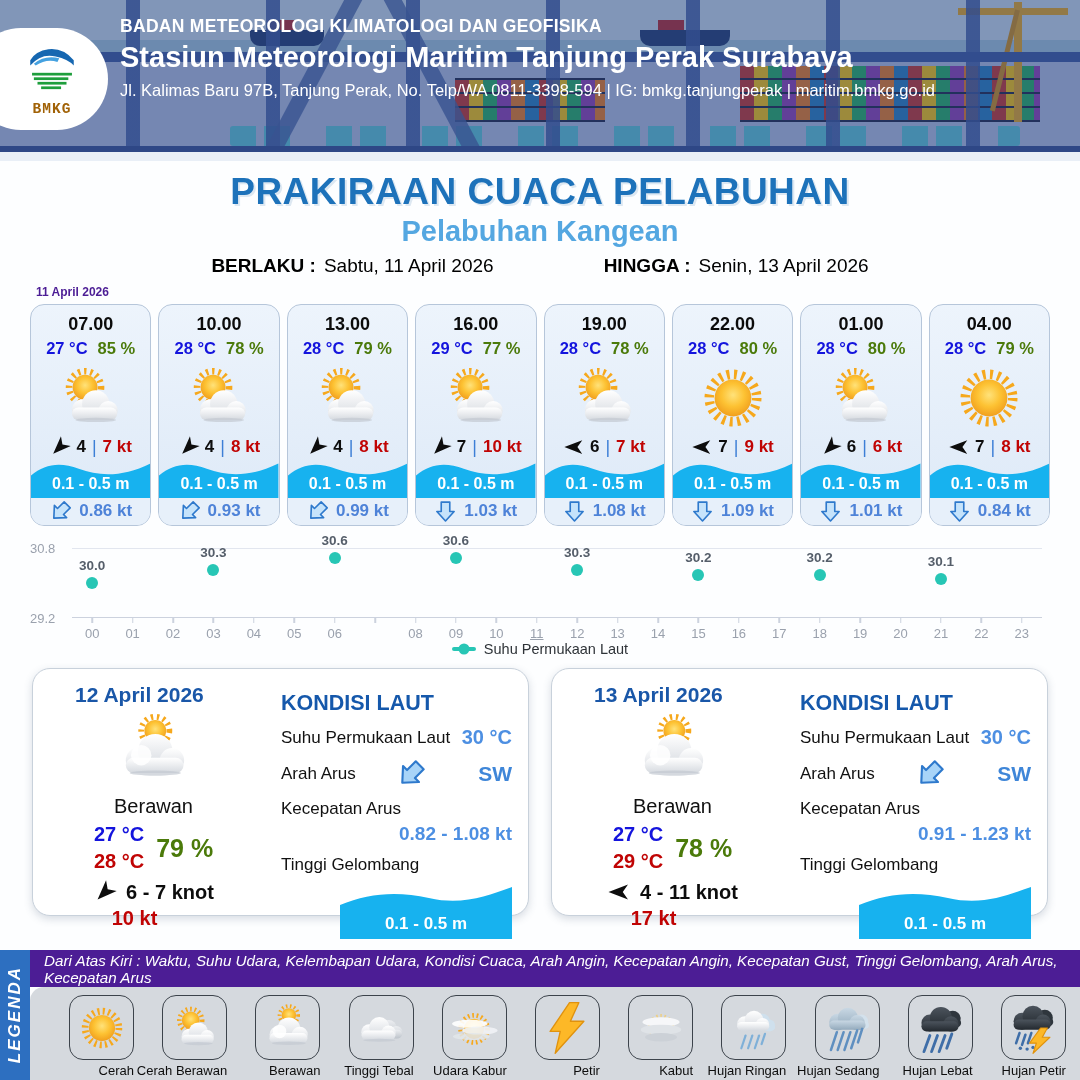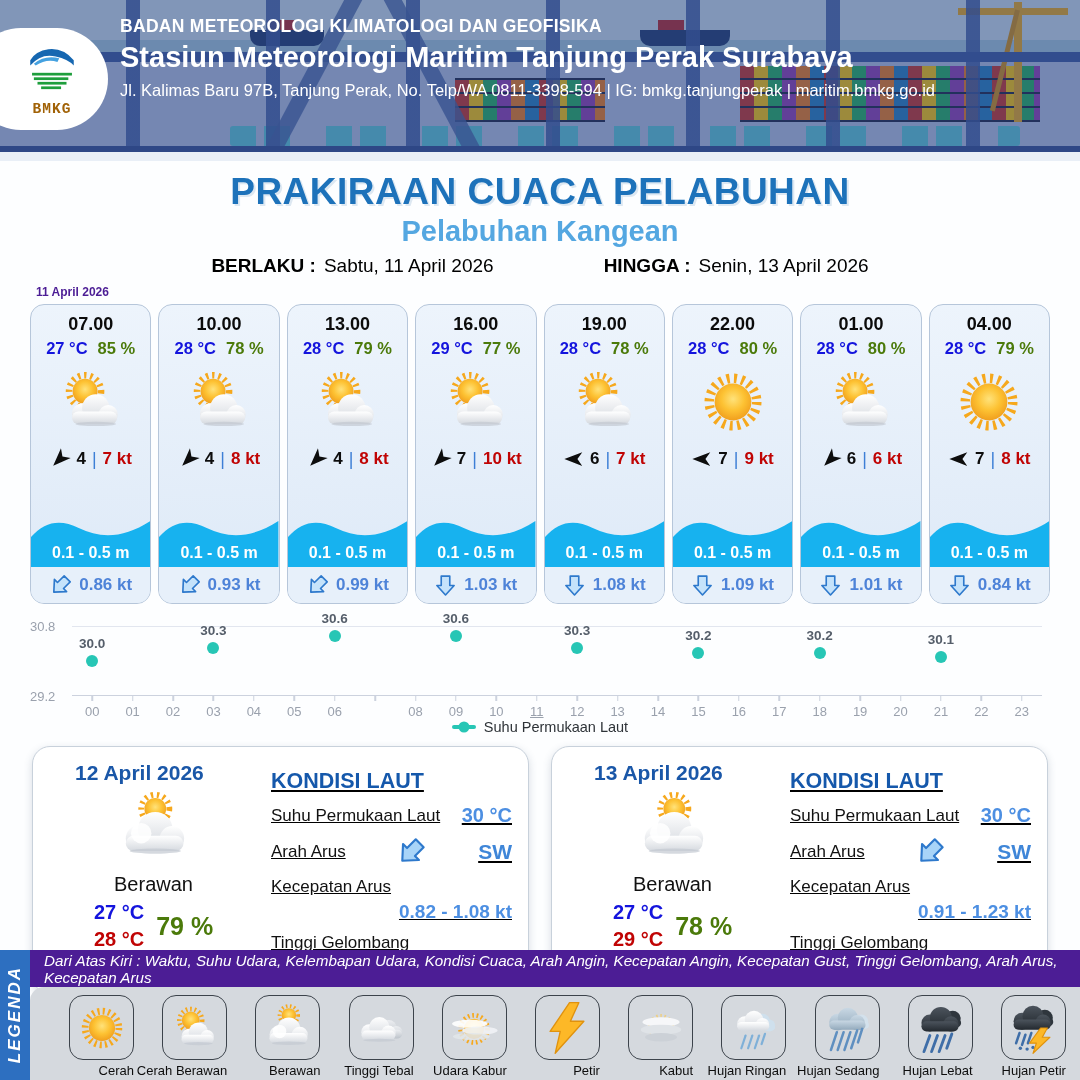--- a/index.html
+++ b/index.html
@@ -46,21 +46,21 @@
       text-shadow:2px 2px 0 #dde8f2; }
   .sub-title { text-align:center; margin-top:2px; font-size:29px; font-weight:700; color:#54a7e1; }
   .validity { display:flex; justify-content:center; gap:110px; margin-top:7px; font-size:19px; color:#000; }
   .validity .vlabel { font-weight:700; }
   .validity .vvalue { margin-left:8px; }
 
   .date-label { margin:8px 0 0 36px; font-size:12px; font-weight:700; color:#4c1d95; }
 
   
   .cards-row { display:flex; gap:7px; margin:5px 30px 0; }
-  .fcard { flex:1; height:300px; background:linear-gradient(#edf4fc,#dde9f7); border:1.5px solid #b6c6da; border-radius:14px;
+  .fcard { flex:1; height:222px; background:linear-gradient(#edf4fc,#dde9f7); border:1.5px solid #b6c6da; border-radius:14px;
       overflow:hidden; display:flex; flex-direction:column; position:relative; }
   .fc-time { text-align:center; font-size:18px; font-weight:700; color:#0b0b0b; margin-top:9px; }
   .fc-th { display:flex; justify-content:center; gap:10px; margin-top:4px; font-size:16.5px; font-weight:700; }
   .fc-temp { color:#1414dd; }
   .fc-hum { color:#4b7a0a; }
   .fc-icon { height:84px; display:flex; align-items:center; justify-content:center; margin-top:2px; }
   .fc-icon svg { width:80px; height:76px; }
   .fc-wind { display:flex; align-items:center; justify-content:center; gap:5px; height:30px; font-size:17px; font-weight:700; }
   .dart { width:22px; height:22px; display:block; }
   .fc-wnum { color:#0d0d0d; }
@@ -95,21 +95,21 @@
   .dc-left { position:absolute; left:18px; top:40px; width:205px; text-align:center; }
   .dc-left svg.dc-icon { width:96px; height:82px; }
   .dc-cond { font-size:20px; color:#111; margin-top:0px; }
   .dc-temps { display:flex; justify-content:center; align-items:center; gap:12px; margin-top:3px; }
   .dc-mins { text-align:left; font-size:20px; font-weight:700; line-height:1.35; }
   .dc-tmin { color:#1414dd; } .dc-tmax { color:#c00404; }
   .dc-hum { font-size:25px; font-weight:700; color:#4b7a0a; }
   .dc-wind { display:flex; align-items:center; justify-content:center; gap:9px; margin-top:5px; font-size:20px; font-weight:700; color:#0d0d0d; }
   .dc-wind .dart { width:24px; height:24px; }
   .dc-gust { font-size:20px; font-weight:700; color:#c00404; margin-top:3px; margin-left:-38px; }
-  .dc-right { position:absolute; left:238px; right:16px; top:22px;text-decoration:underline; }
+  .dc-right { position:absolute; left:248px; right:16px; top:22px; }
   .kl-head { font-size:21.5px; font-weight:700; color:#1558ab; }
   .kl-row { display:flex; justify-content:space-between; align-items:center; margin-top:10px; font-size:17px; color:#111; }
   .kl-val { font-size:20px; font-weight:700; color:#4d8fe2; }
   .kl-dirwrap { display:flex; align-items:center; gap:4px; }
   .kl-dirwrap .curr { width:30px; height:30px; }
   .kl-dir { font-size:21px; font-weight:700; color:#3f86d8;margin-left:48px; }
   .kl-speed { text-align:right; font-size:19px; font-weight:700; color:#4d8fe2; margin-top:4px; }
   .kl-wavebox { position:relative; width:172px; height:58px; margin:6px 0 0 auto; }
   .kl-wavebox svg { position:absolute; inset:0; width:100%; height:100%; }
   .kl-wavebox .wave-text { position:absolute; left:0; right:0; bottom:5px; text-align:center; color:#fff; font-size:17px; font-weight:700; }

